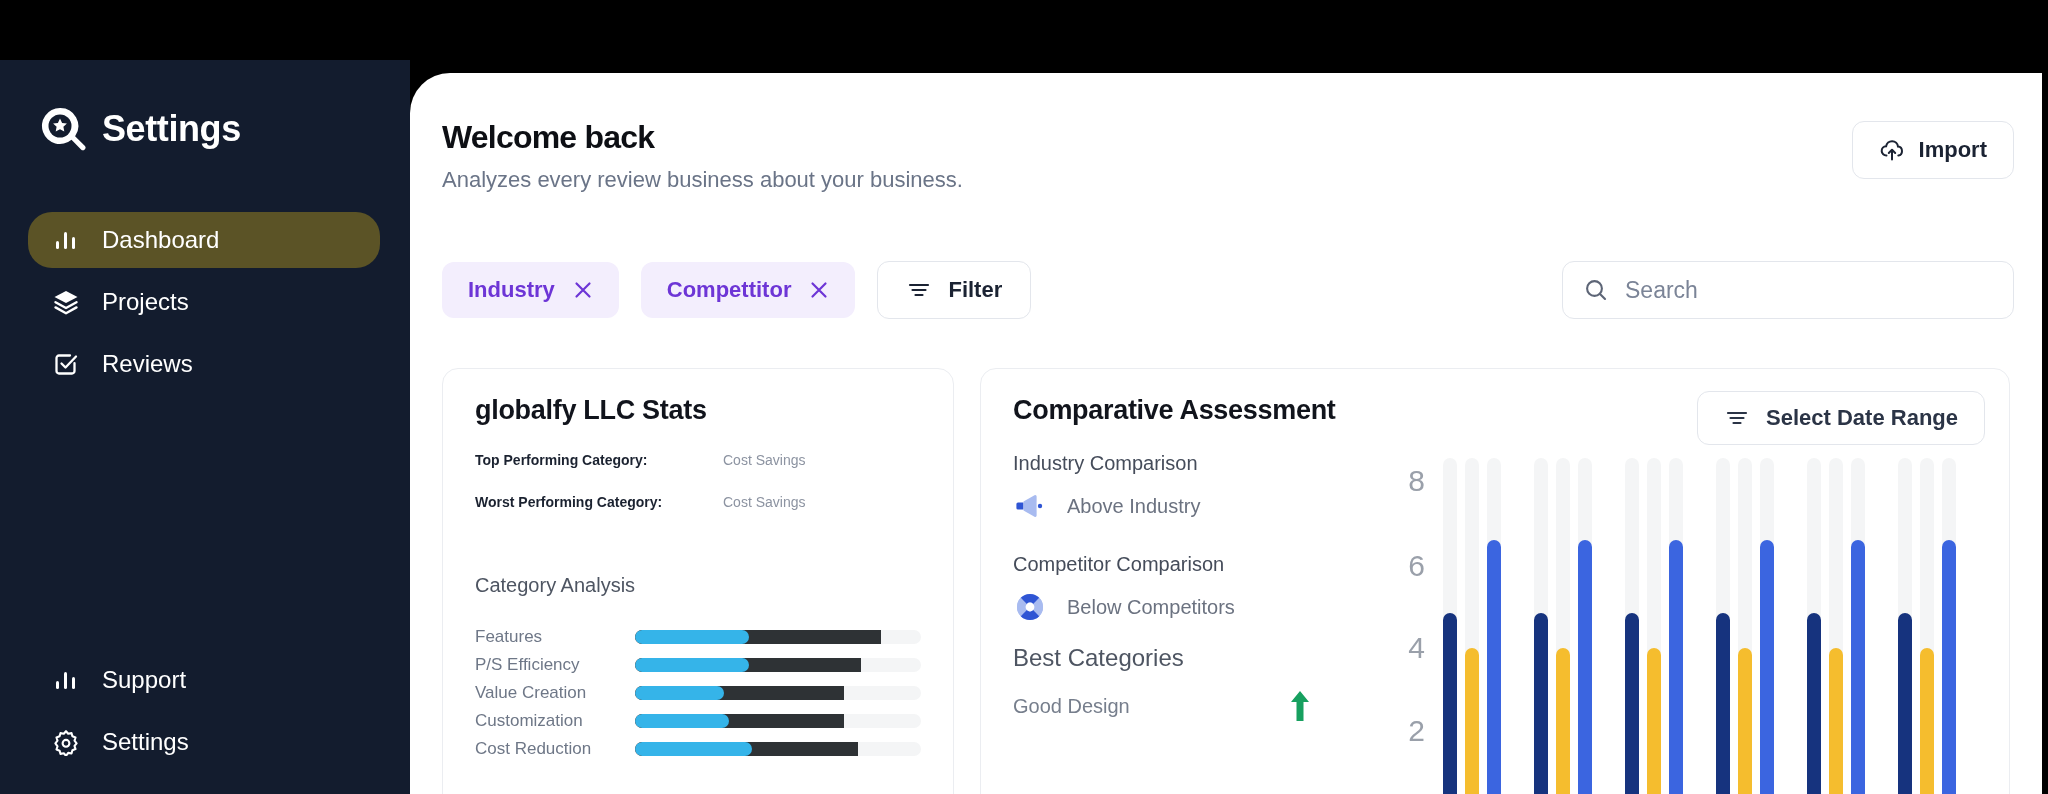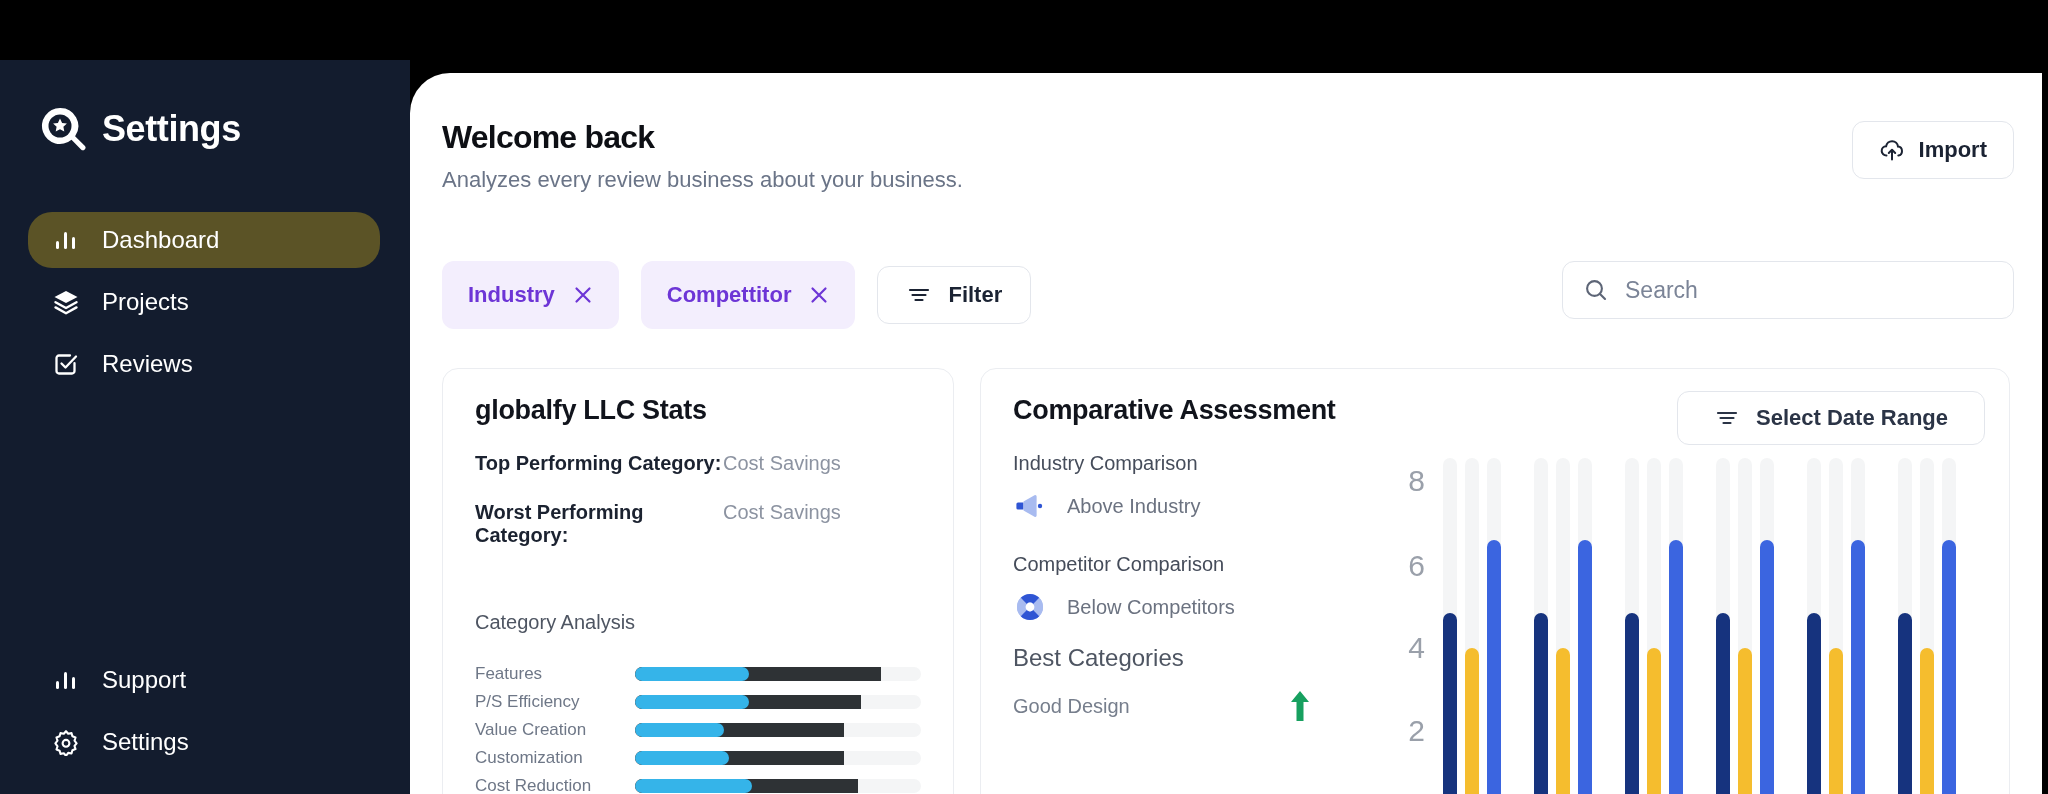--- a/index.html
+++ b/index.html
@@ -75,21 +75,21 @@
   .btn-primary { background: #f8e15f; border-color: #f8e15f; color: #16181d; }
   .btn svg { display: block; }
 
   
   .filters {
     position: absolute; left: 32px; top: 188px;
     display: flex; align-items: center; gap: 22px;
   }
   .chip {
     display: flex; align-items: center; gap: 18px;
-    height: 68px; padding: 0 26px; border-radius: 12px;
+    height: 56px; padding: 0 26px; border-radius: 12px;
     background: #f3eefd; color: #6d35d6; font-size: 22px; font-weight: bold;
     cursor: pointer;
   }
   .chip-x { width: 20px; height: 20px; display: block; }
   .filter-btn {
     display: flex; align-items: center; gap: 16px;
     height: 58px; padding: 0 28px; border-radius: 12px;
     border: 1px solid #e3e6ec; background: #fff;
     color: #1b2333; font-size: 22px; font-weight: bold; cursor: pointer;
   }
@@ -106,21 +106,21 @@
   .card {
     position: absolute; background: #fff;
     border: 1px sold #ebedf1; border: 1px solid #ebedf1; border-radius: 16px;
   }
   .card-stats { left: 32px; top: 295px; width: 512px; height: 460px; }
   .card-assess { left: 570px; top: 295px; width: 1030px; height: 460px; }
 
   .card-title { font-size: 27px; font-weight: bold; color: #11141c; letter-spacing: -0.3px; }
 
   .stats-inner { padding: 26px 32px 0 32px; }
-  .stat-row { display: flex; margin-top: 26px; font-size: 20px; }
+  .stat-row { display: flex; margin-top: 26px; font-size: 14px; }
   .stat-label { font-weight: bold; color: #1b2230; width: 248px; }
   .stat-value { color: #8c93a1; }
 
   .cat-head { margin-top: 64px; font-size: 20px; color: #4e5562; }
 
   .bars { margin-top: 26px; }
   .bar-row { display: flex; align-items: center; height: 28px; }
   .bar-label { width: 160px; font-size: 17px; color: #6e7787; }
   .bar-track {
     position: relative; flex: 1; height: 14px; border-radius: 7px;
@@ -132,21 +132,21 @@
   
   .assess-inner { padding: 26px 0 0 32px; position: relative; height: 100%; }
   .sec-label { font-size: 20px; color: #454c5a; }
   .legend-row { display: flex; align-items: center; gap: 20px; margin-top: 14px; }
   .legend-txt { font-size: 20px; color: #6b7280; }
   .legend-ico { width: 34px; height: 34px; display: block; }
 
   .date-btn {
     position: absolute; right: 24px; top: 22px;
     display: flex; align-items: center; gap: 16px;
-    height: 54px; padding: 0 36px; border-radius: 12px;
+    height: 54px; padding: 0 26px; border-radius: 12px;
     border: 1px solid #e3e6ec; background: #fff;
     color: #2b3446; font-size: 22px; font-weight: bold; cursor: pointer;
   }
 
   .best-head { position: absolute; left: 32px; top: 275px; font-size: 24px; color: #4e5562; }
   .best-row {
     position: absolute; left: 32px; top: 320px; width: 300px;
     display: flex; align-items: center; justify-content: space-between;
   }
   .best-name { font-size: 20px; color: #767e8c; }

